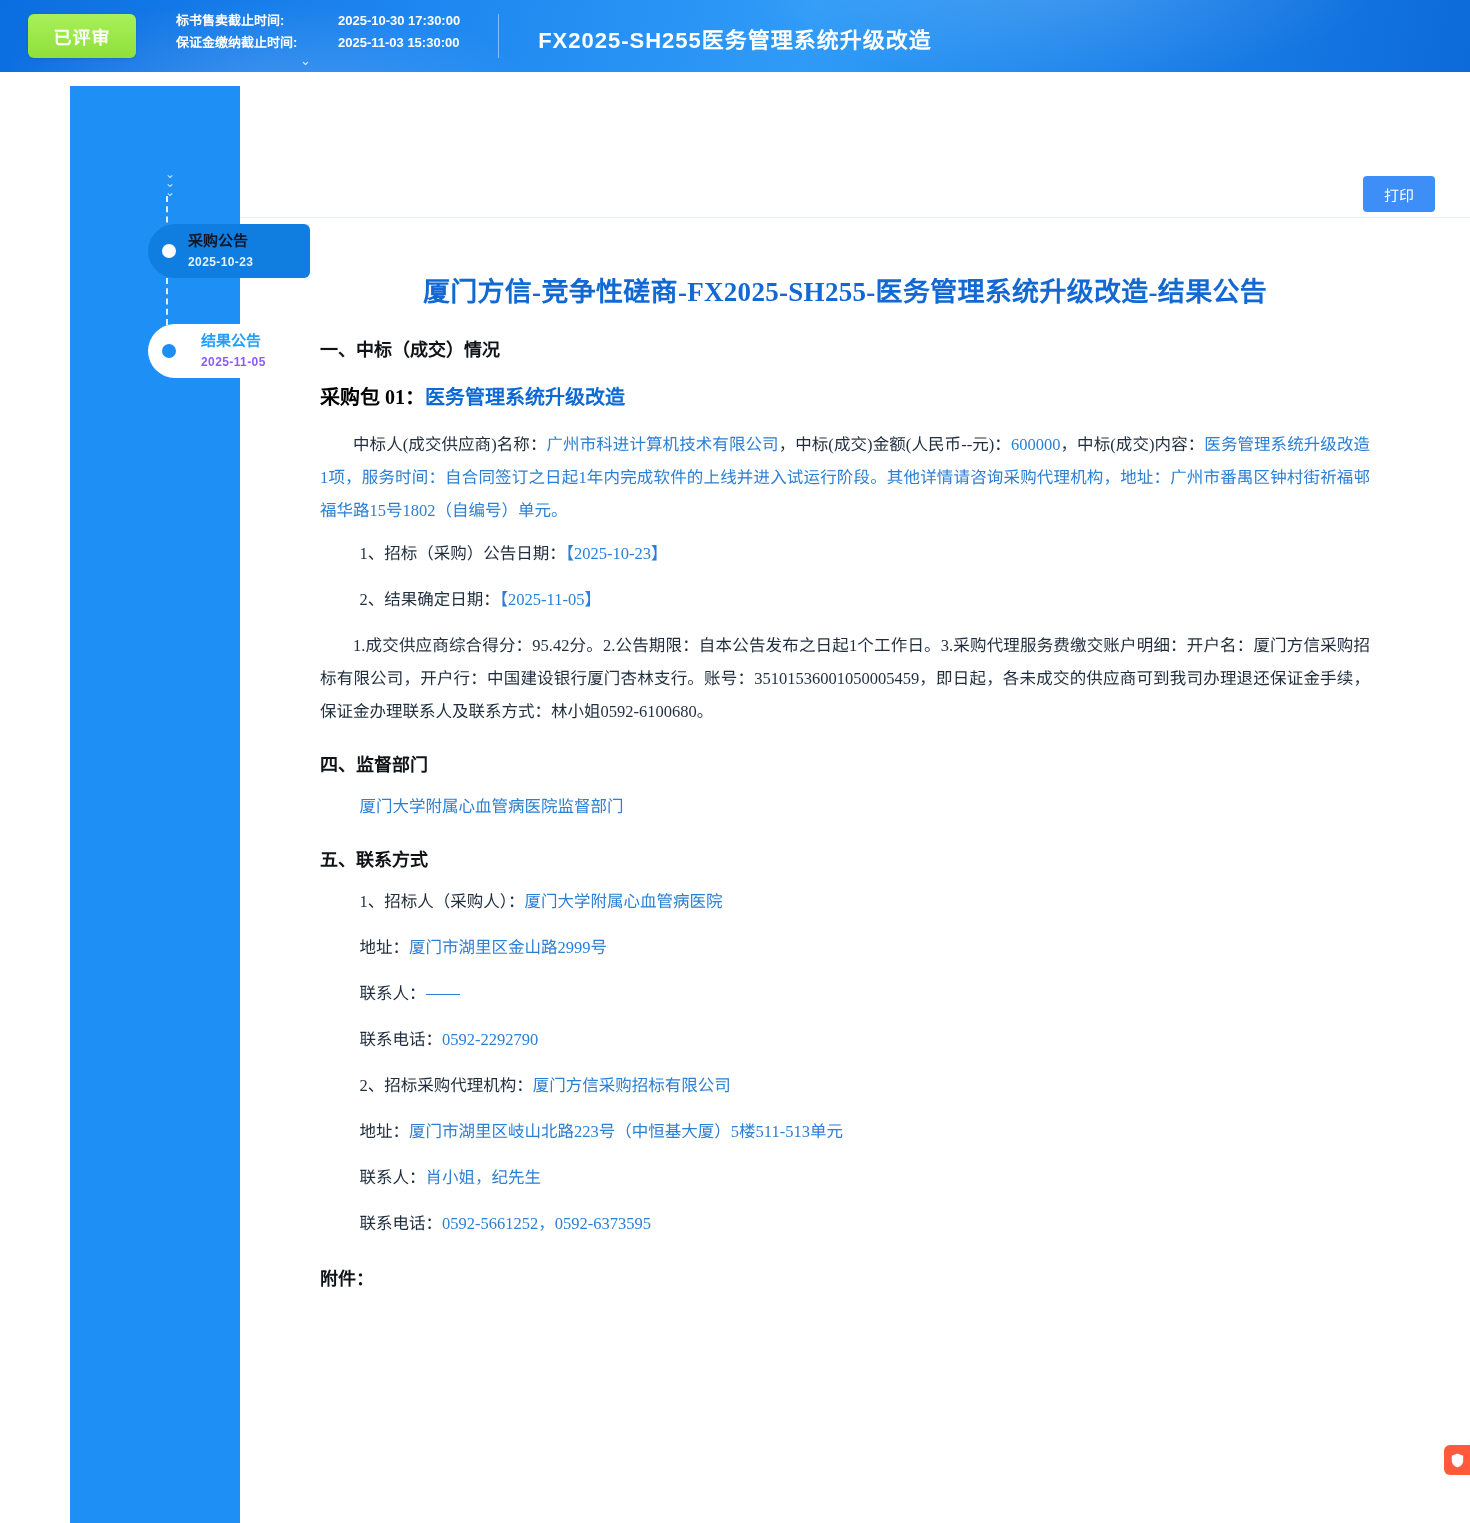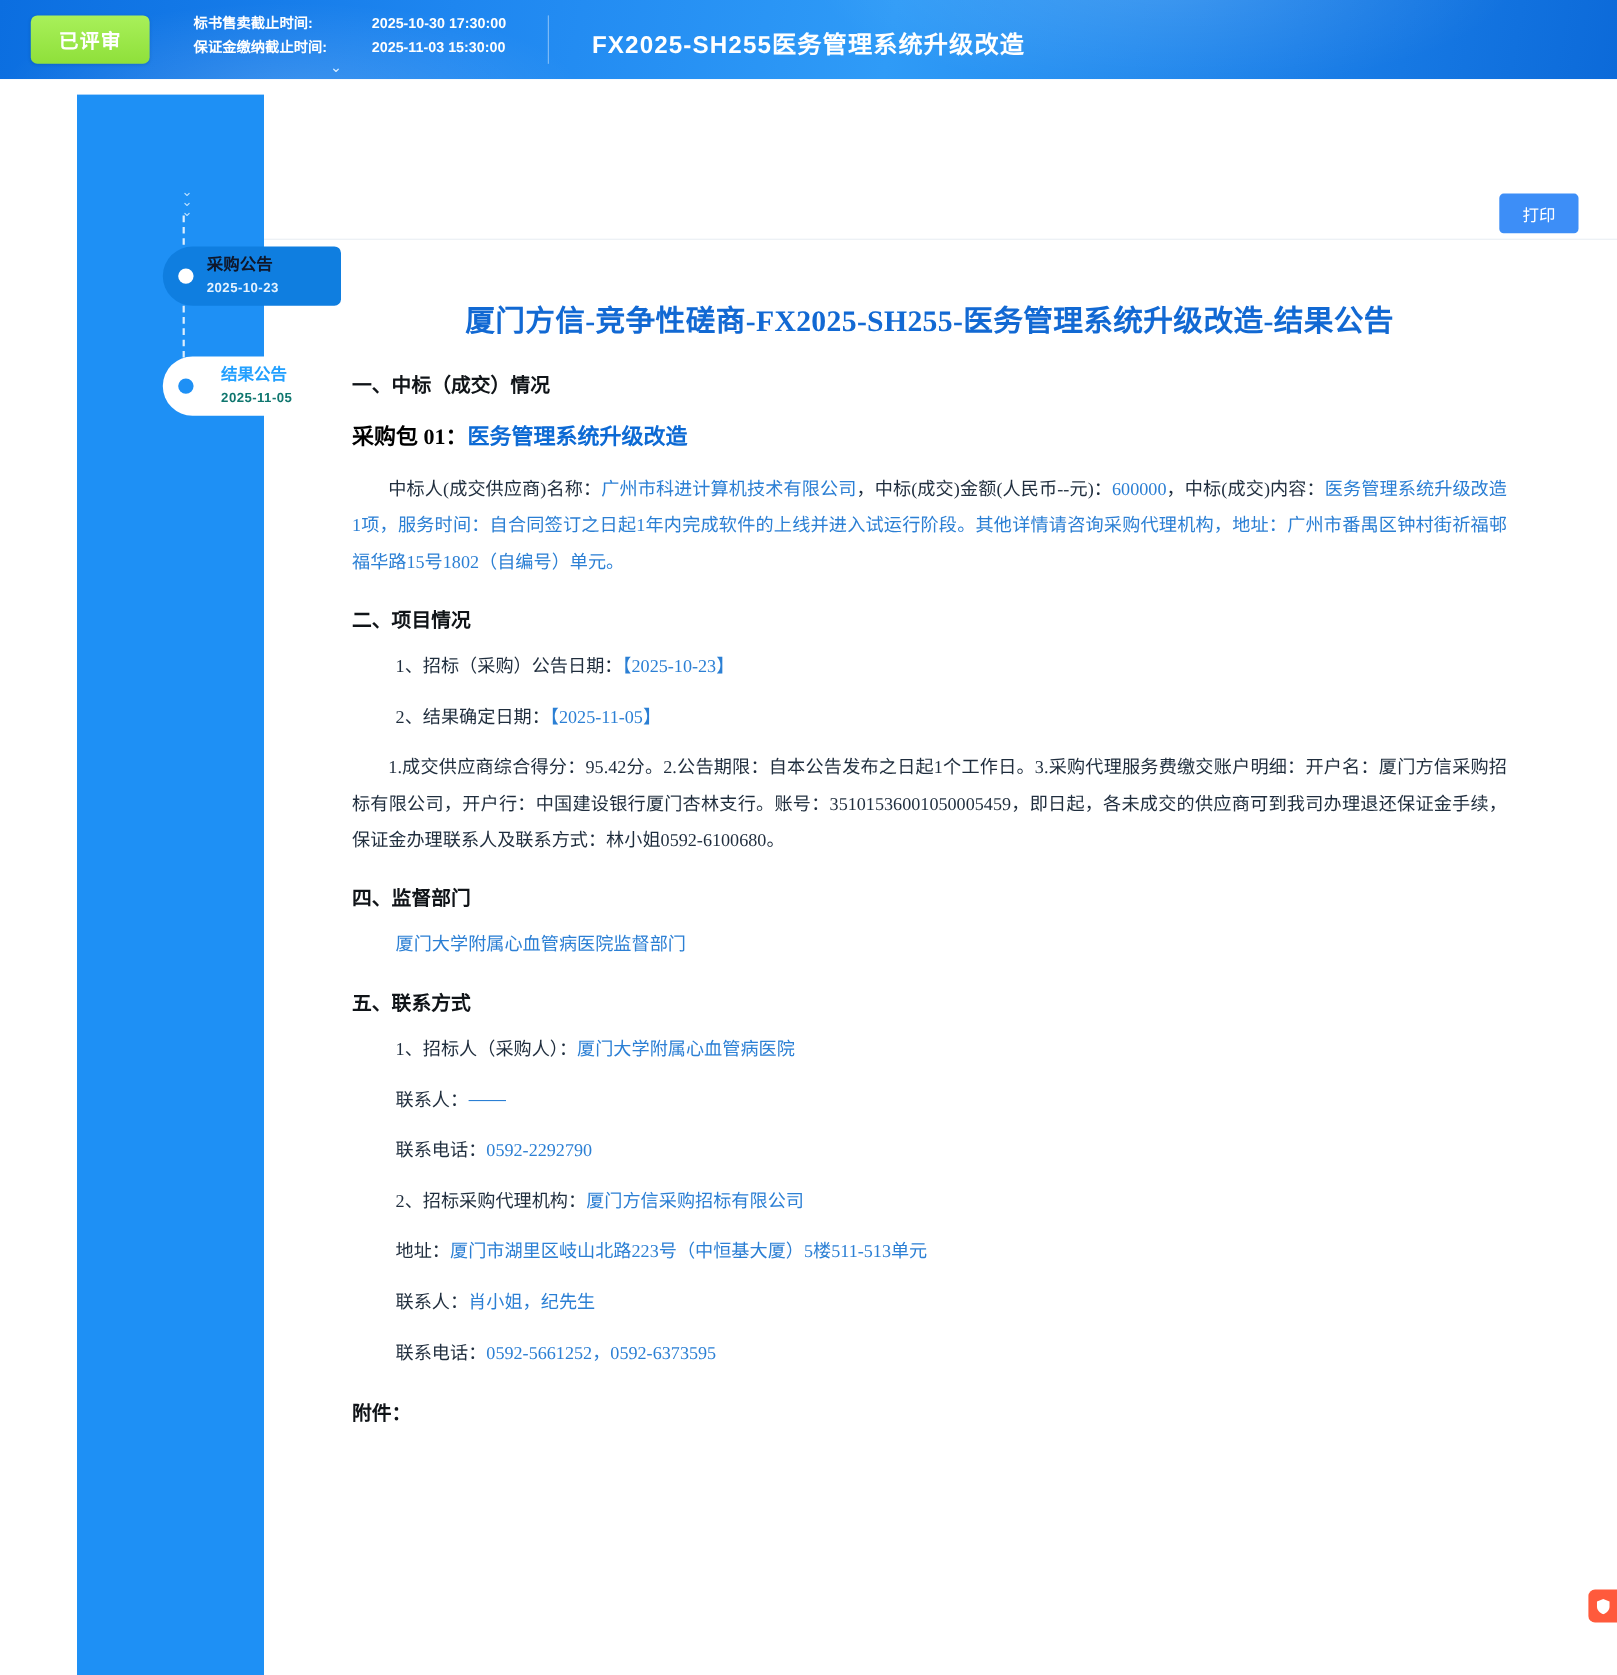--- a/index.html
+++ b/index.html
@@ -134,21 +134,21 @@
     border-radius: 50%;
     margin-left: 14px;
     flex: 0 0 auto;
   }
   .timeline-item.active .ti-dot { background: #1e90f5; }
   .timeline-item.inactive .ti-dot { background: #ffffff; }
   .ti-texts { margin-left: 12px; line-height: 1.25; }
   .ti-title { font-size: 15px; font-weight: bold; }
   .ti-date { font-size: 12px; font-weight: bold; margin-top: 3px; letter-spacing: 0.4px; }
   .timeline-item.active .ti-title { color: #22a0ff; }
-  .timeline-item.active .ti-date { color: #0f766e; }
+  .timeline-item.active .ti-date { color: #8b5cf6; }
   .timeline-item.inactive .ti-title { color: #0f172a; }
   .timeline-item.inactive .ti-date { color: #e3f2ff; }
 
   
   .content {
     position: absolute;
     left: 240px; top: 72px;
     width: 1230px;
     height: 1379px;
     background: #ffffff;
@@ -308,40 +308,42 @@
       <div class="sec-h">一、中标（成交）情况</div>
 
       <div class="pkg-h">
         <span class="pkg-prefix">采购包 01：</span><span>医务管理系统升级改造</span>
       </div>
 
       <p class="para">
         <span>中标人(成交供应商)名称：</span><span class="lnk">广州市科进计算机技术有限公司</span><span>，中标(成交)金额(人民币--元)：</span><span class="lnk">600000</span><span>，中标(成交)内容：</span><span class="lnk">医务管理系统升级改造1项，服务时间：自合同签订之日起1年内完成软件的上线并进入试运行阶段。其他详情请咨询采购代理机构，地址：广州市番禺区钟村街祈福邨福华路15号1802（自编号）单元。</span>
       </p>
 
-      <div class="sec-h">二、项目情况</div>
 
       <p class="sub">
         <span>1、招标（采购）公告日期：</span><span class="lnk">【2025-10-23】</span>
       </p>
       <p class="sub">
         <span>2、结果确定日期：</span><span class="lnk">【2025-11-05】</span>
       </p>
 
       <p class="para blue-block">1.成交供应商综合得分：95.42分。2.公告期限：自本公告发布之日起1个工作日。3.采购代理服务费缴交账户明细：开户名：厦门方信采购招标有限公司，开户行：中国建设银行厦门杏林支行。账号：35101536001050005459，即日起，各未成交的供应商可到我司办理退还保证金手续，保证金办理联系人及联系方式：林小姐0592-6100680。</p>
 
       <div class="sec-h">四、监督部门</div>
       <p class="para no-indent" style="padding-left:2.4em;">
         <span class="lnk">厦门大学附属心血管病医院监督部门</span>
       </p>
 
       <div class="sec-h">五、联系方式</div>
 
       <p class="sub">
         <span>1、招标人（采购人）：</span><span class="lnk">厦门大学附属心血管病医院</span>
+      </p>
+      <p class="sub">
+        <span>地址：</span><span class="lnk">厦门市湖里区金山路2999号</span>
       </p>
       <p class="sub">
         <span>联系人：</span><span class="dash-line"></span>
       </p>
       <p class="sub">
         <span>联系电话：</span><span class="lnk">0592-2292790</span>
       </p>
 
       <p class="sub">
         <span>2、招标采购代理机构：</span><span class="lnk">厦门方信采购招标有限公司</span>

